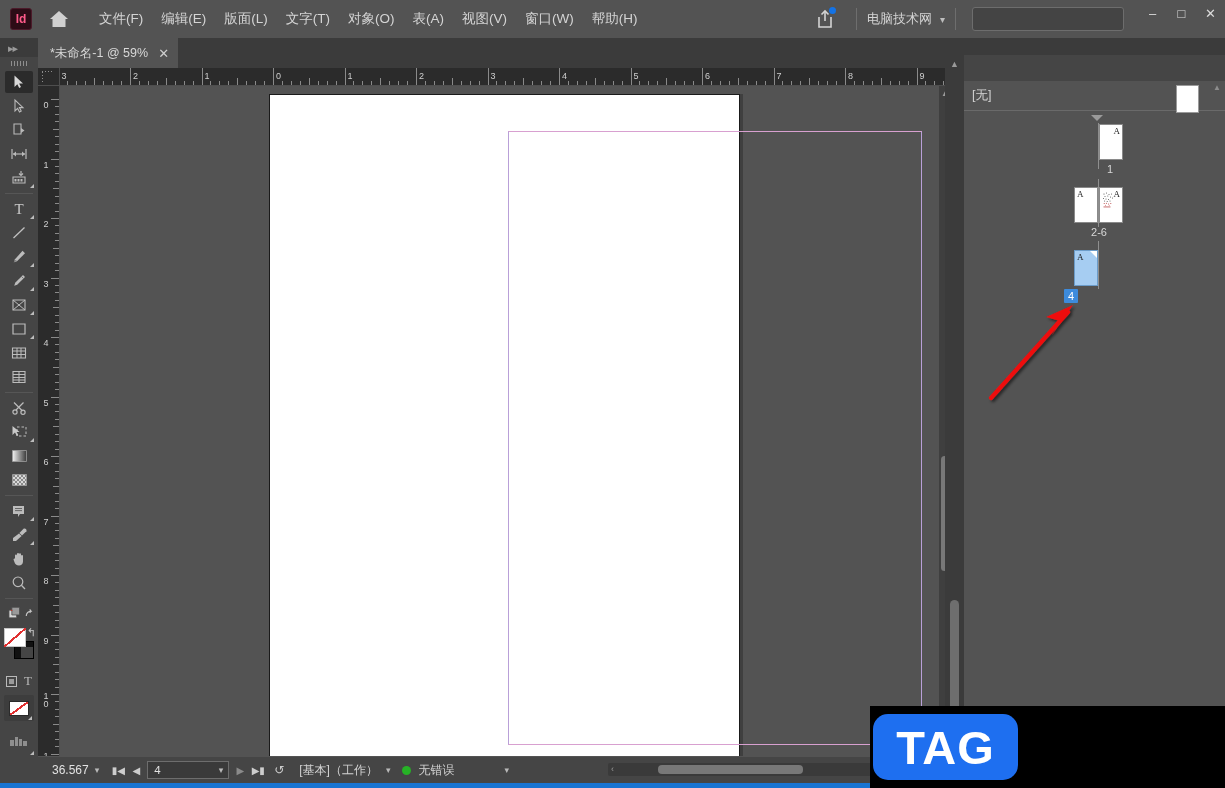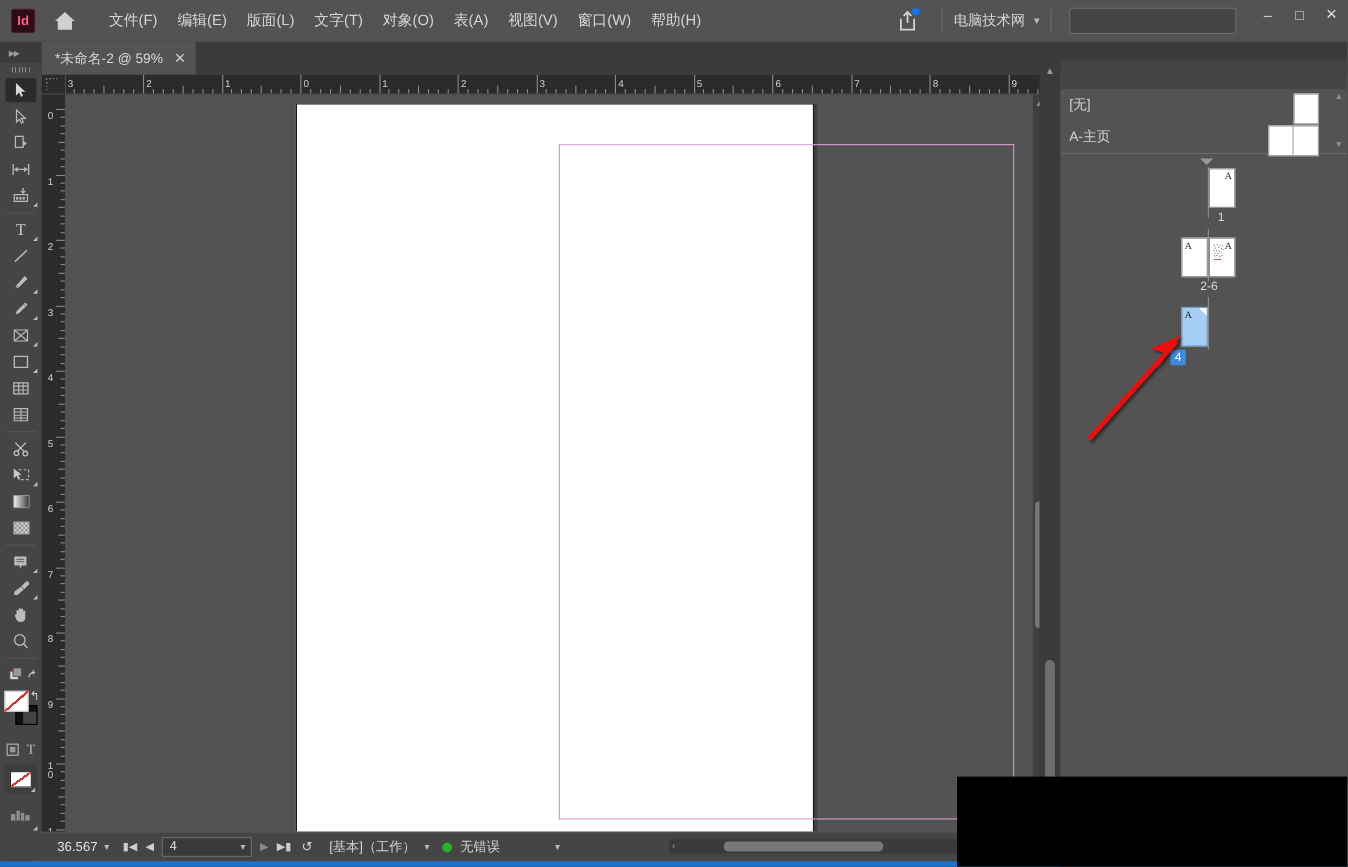--- a/index.html
+++ b/index.html
@@ -366,21 +366,21 @@
       <div class="wincontrols">
         <div class="wc">–</div>
         <div class="wc">□</div>
         <div class="wc close">✕</div>
       </div>
     </div>
   </div>
 
   <div class="tabbar">
     <div class="doctab">
-      <span>*未命名-2 @ 59%</span>
+      <span>*未命名-1 @ 59%</span>
       <span class="tabclose">✕</span>
     </div>
   </div>
   <div class="collapse-arrows">▸▸</div>
 
   <div class="toolbar">
     <div class="tb-grip">
         <div class="dots"></div>
       </div>
 
@@ -918,28 +918,20 @@
 
     <div class="panelbody">
 
       <div class="master-row">
         <div class="master-label">[无]</div>
         <div class="mthumbs">
           <div class="mthumb"></div>
         </div>
         <div class="masterscroll-up" style="top:2px;">▲</div>
       </div>
-      <div class="master-row">
-        <div class="master-label">A-主页</div>
-        <div class="mthumbs">
-          <div class="mthumb"></div>
-          <div class="mthumb"></div>
-        </div>
-        <div class="masterscroll-dn" style="top:17px;">▼</div>
-      </div>
       <div class="masters-sep"></div>
 
       <div class="pages-area">
 
         <div class="master-marker" style="left:127px; top:4px;"></div>
         <div class="spine" style="left:134px; top:12px; height:46px;"></div>
         <div class="pthumb" style="left:135px; top:13px; width:24px; height:36px;">
           <span class="mletter">A</span>
         </div>
         <div class="plabel" style="left:129px; top:52px; width:34px;">1</div>
@@ -996,15 +988,16 @@
         <feDropShadow dx="2" dy="2" stdDeviation="1.6" flood-color="#000" flood-opacity="0.55"></feDropShadow>
       </filter>
     </defs>
     <g filter="url(#shd)">
       <line x1="11" y1="103" x2="88" y2="17" stroke="#ee1111" stroke-width="4.2" stroke-linecap="round"></line>
       <polygon points="93,10 66,22 80,26 72,40" fill="#ee1111"></polygon>
     </g>
   </svg>
 
   <div class="watermark">
+    <div class="wm-badge">TAG</div>
   </div>
 
 </div>
 
 </body></html>

